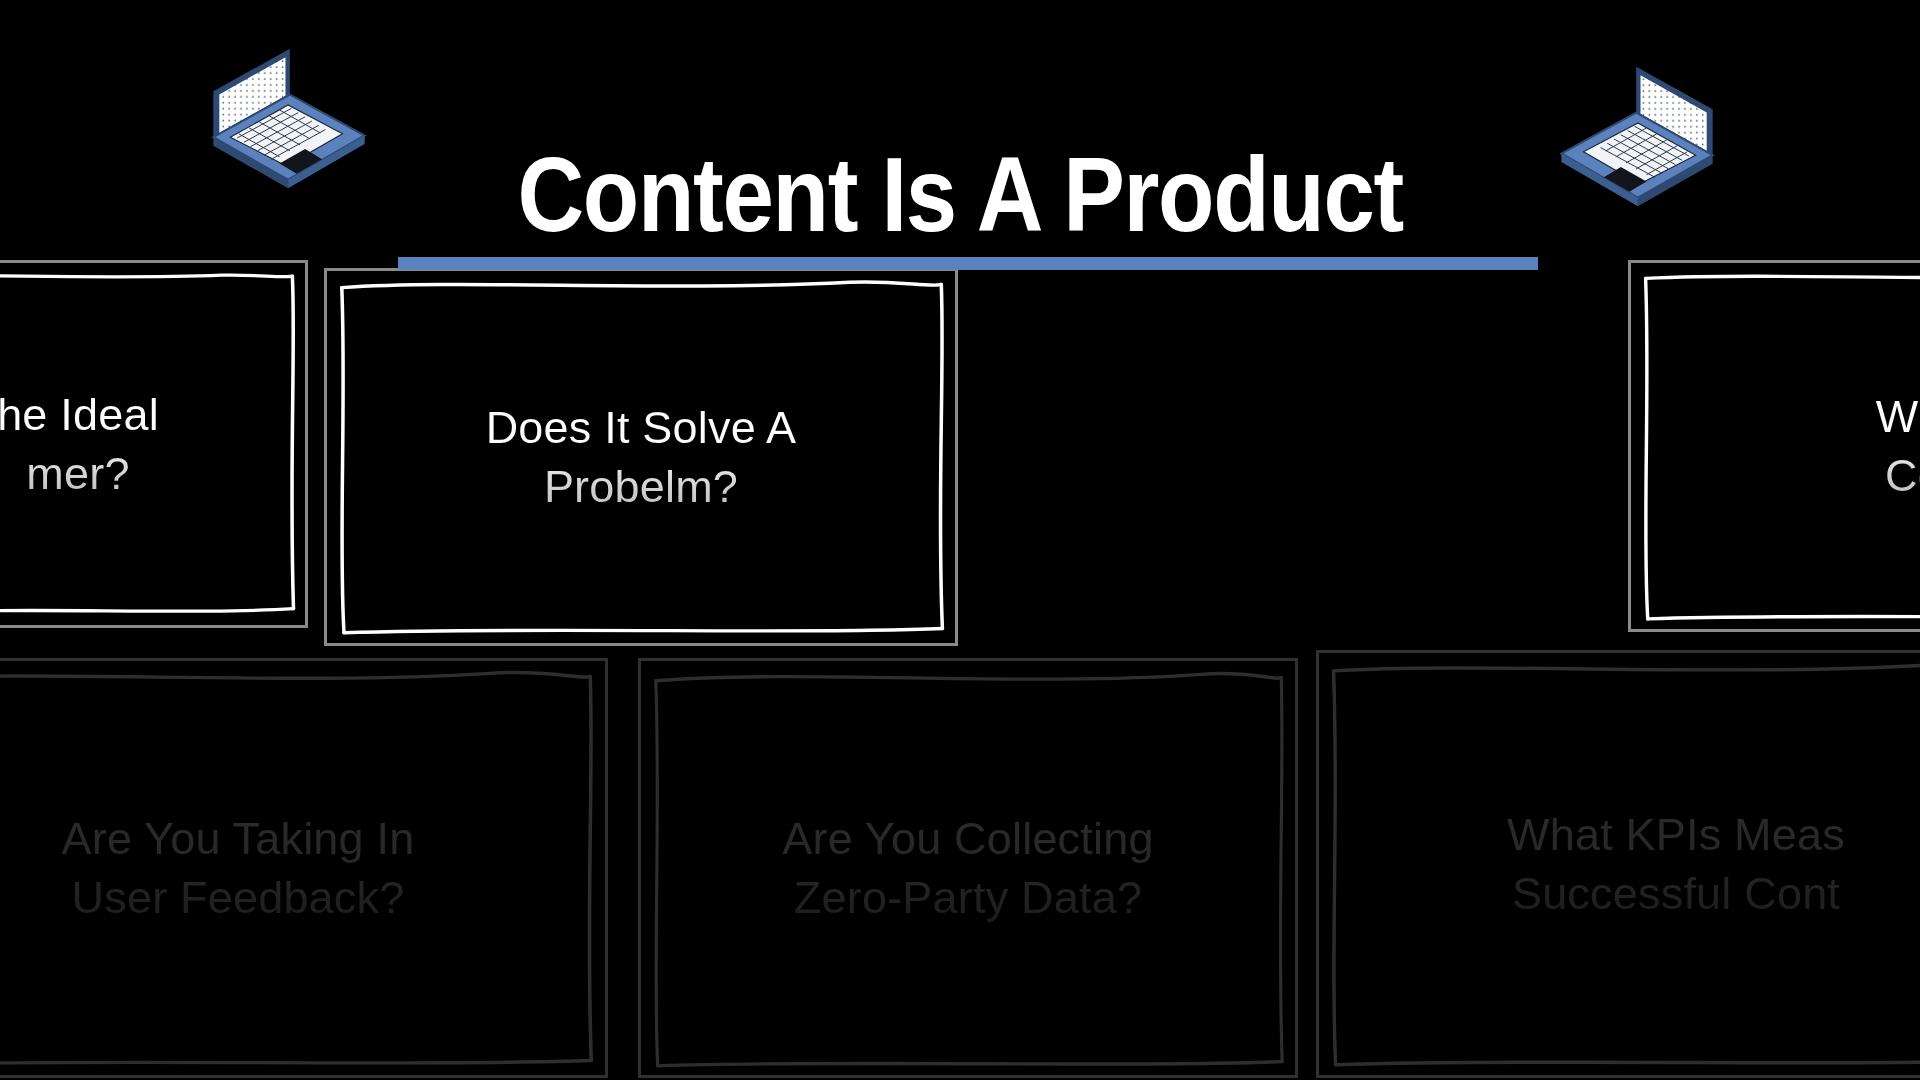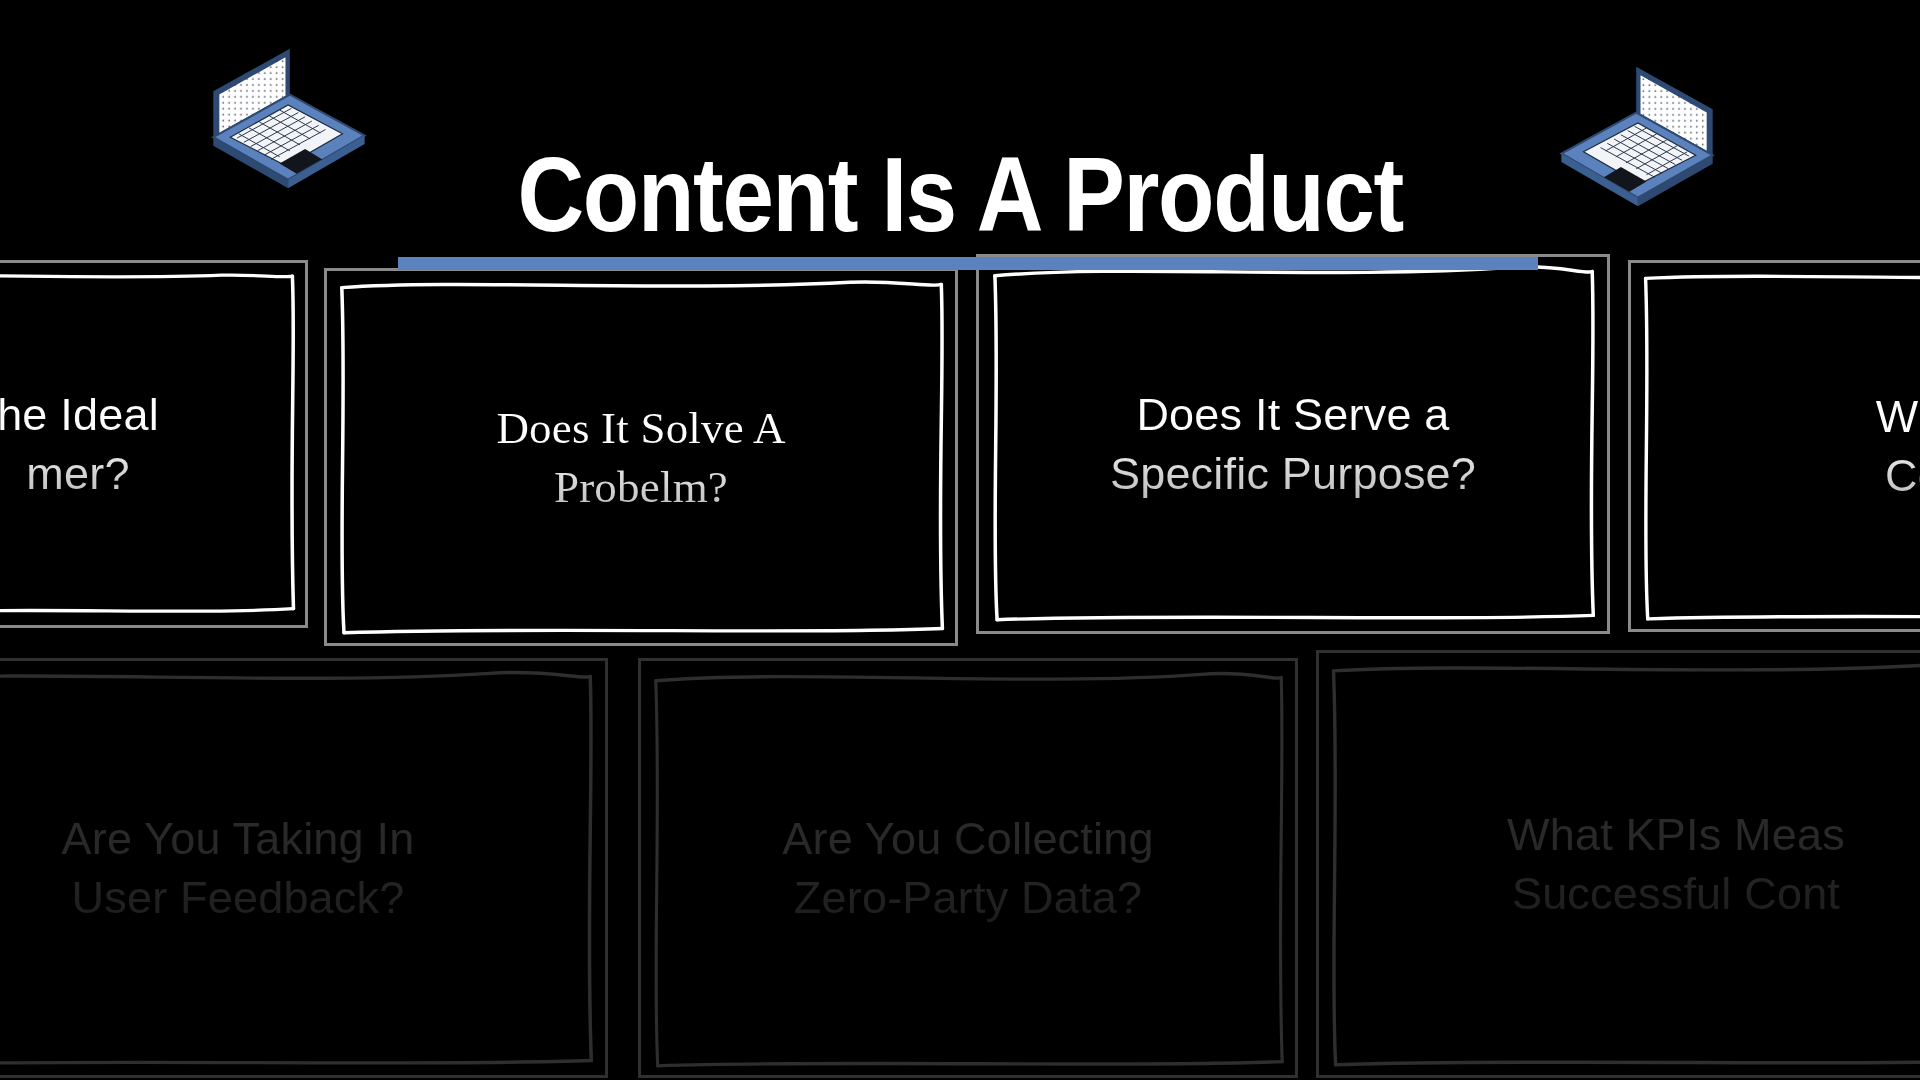--- a/index.html
+++ b/index.html
@@ -122,21 +122,21 @@
     background-clip: text;
     color: transparent;
     -webkit-text-fill-color: transparent;
   }
 
   .sk { fill: none; stroke-width: 3.2; stroke-linecap: round; stroke-linejoin: round; }
   .sk2 { fill: none; stroke-width: 1.7; stroke-linecap: round; opacity: 0.85; }
 
   
   #card-r1c0 { left: -160px;  top: 8px;  width: 460px;  height: 368px; }
-  #card-r1c1 { left: 316px;   top: 16px; width: 634px;  height: 378px; font-family: Liberation Serif, serif; }
+  #card-r1c1 { left: 316px;   top: 16px; width: 634px;  height: 378px; }
   #card-r1c2 { left: 968px;   top: 2px;  width: 634px;  height: 380px; }
   #card-r1c3 { left: 1620px;  top: 8px;  width: 620px;  height: 372px; }
 
   
   #card-r2c0 { left: -140px;  top: 406px; width: 740px; height: 420px; }
   #card-r2c1 { left: 630px;   top: 406px; width: 660px; height: 420px; }
   #card-r2c2 { left: 1308px;  top: 398px; width: 720px; height: 428px; }
 </style>
 </head>
 <body>
@@ -252,39 +252,20 @@
           <path class="sk2" d="M545 325 C 410 331, 190 323, 18 329"></path>
           <path class="sk" d="M10 336 C 5 250, 12 120, 8 10"></path>
           <path class="sk2" d="M18 328 C 13 246, 20 124, 16 18"></path>
           <path class="sk2" d="M26 322 C 22 240, 28 130, 24 26"></path>
         </svg>
       </div>
       <div class="card-label">Does It Solve A
 Probelm?</div>
     </div>
 
-    <div class="card row1" id="card-r1c2">
-      <div class="card-frame"></div>
-      <div class="card-sketch">
-        <svg viewBox="0 0 560 340" preserveAspectRatio="none">
-          <path class="sk" d="M9 12 C 130 1, 310 16, 480 4 C 518 1, 546 11, 552 8"></path>
-          <path class="sk2" d="M16 20 C 150 9, 330 24, 505 13"></path>
-          <path class="sk2" d="M60 27 C 130 23, 190 30, 240 25"></path>
-          <path class="sk" d="M552 8 C 555 92, 548 212, 553 331"></path>
-          <path class="sk2" d="M545 20 C 548 102, 541 216, 546 325"></path>
-          <path class="sk" d="M553 331 C 410 337, 190 329, 11 335"></path>
-          <path class="sk2" d="M544 324 C 400 330, 180 322, 19 328"></path>
-          <path class="sk" d="M11 335 C 6 248, 13 122, 9 12"></path>
-          <path class="sk2" d="M19 327 C 14 244, 21 126, 17 20"></path>
-          <path class="sk2" d="M27 320 C 23 238, 29 132, 25 28"></path>
-        </svg>
-      </div>
-      <div class="card-label">Does It Serve a
-Specific Purpose?</div>
-    </div>
 
     <div class="card row1" id="card-r1c3">
       <div class="card-frame"></div>
       <div class="card-sketch">
         <svg viewBox="0 0 560 340" preserveAspectRatio="none">
           <path class="sk" d="M8 9 C 140 3, 320 13, 500 6 C 530 5, 548 9, 553 7"></path>
           <path class="sk2" d="M15 17 C 150 11, 330 21, 510 14"></path>
           <path class="sk" d="M553 7 C 556 90, 549 210, 554 332"></path>
           <path class="sk" d="M554 332 C 420 338, 200 330, 10 336"></path>
           <path class="sk" d="M10 336 C 5 250, 12 120, 8 9"></path>

